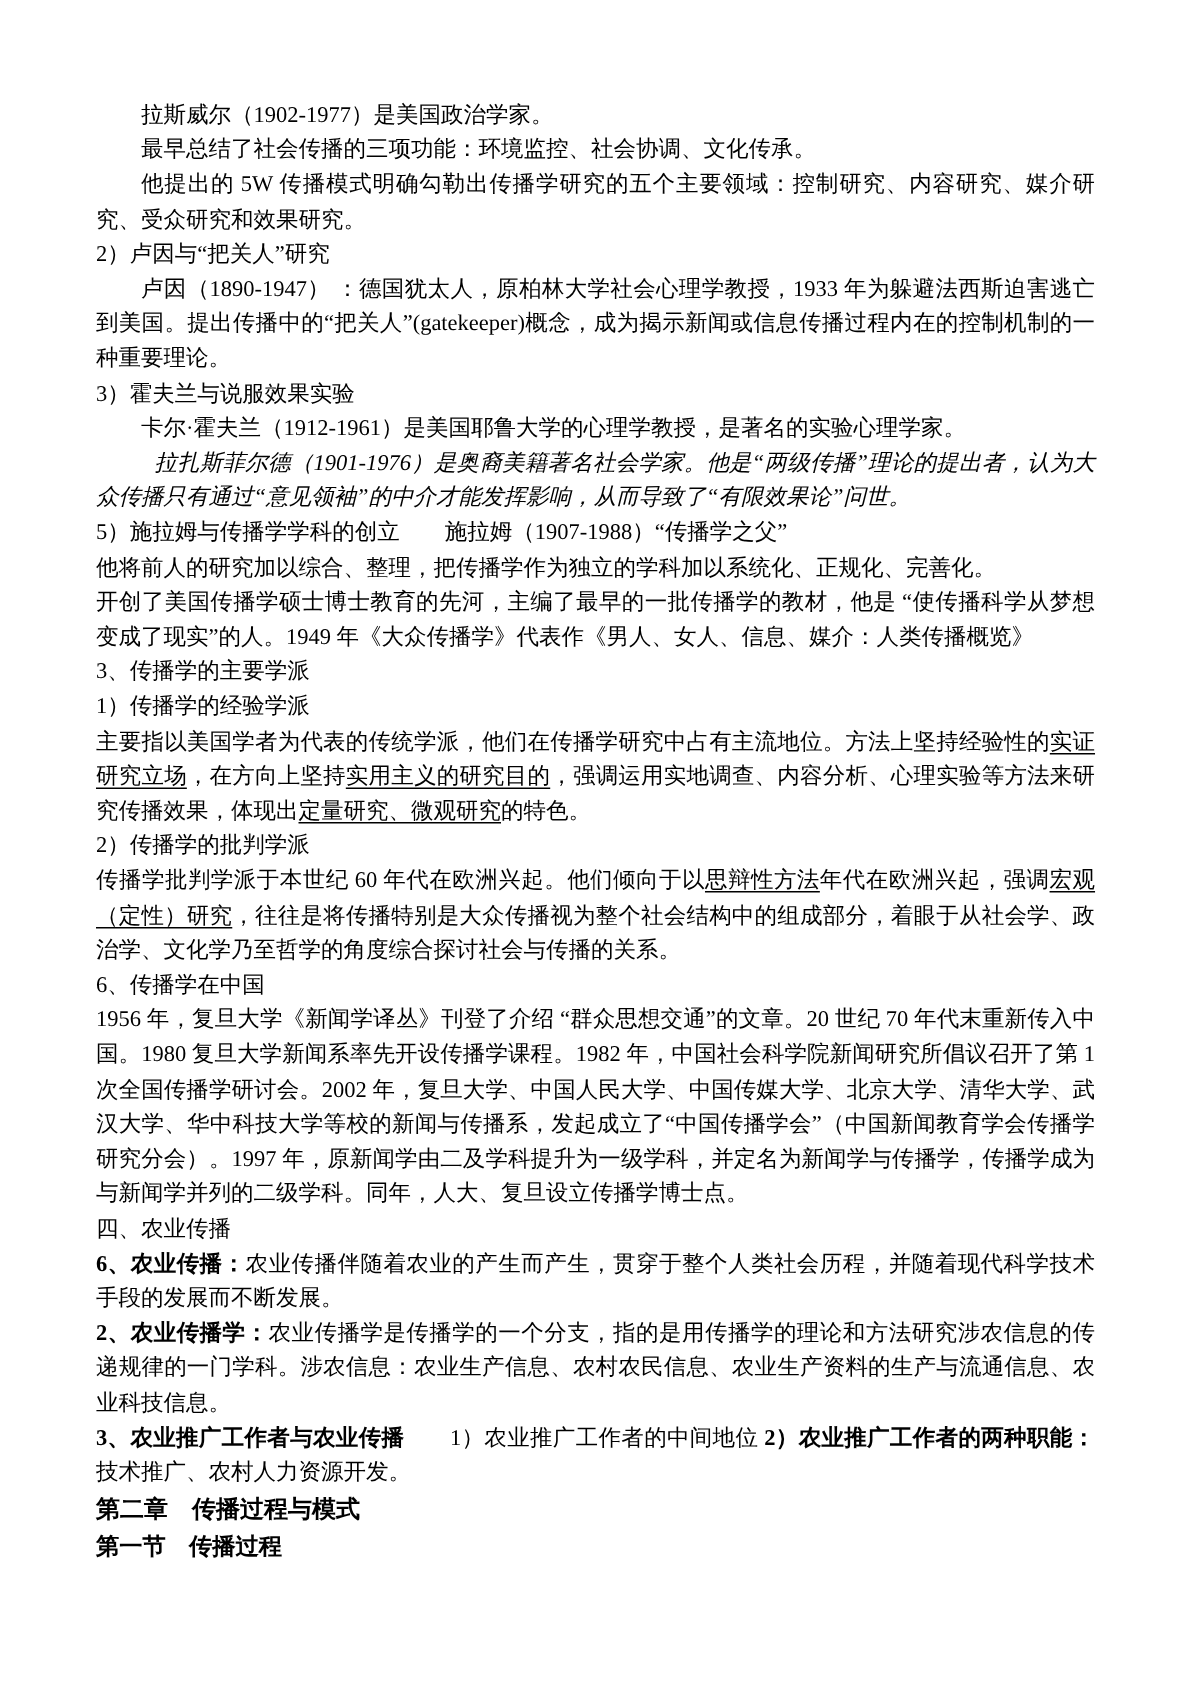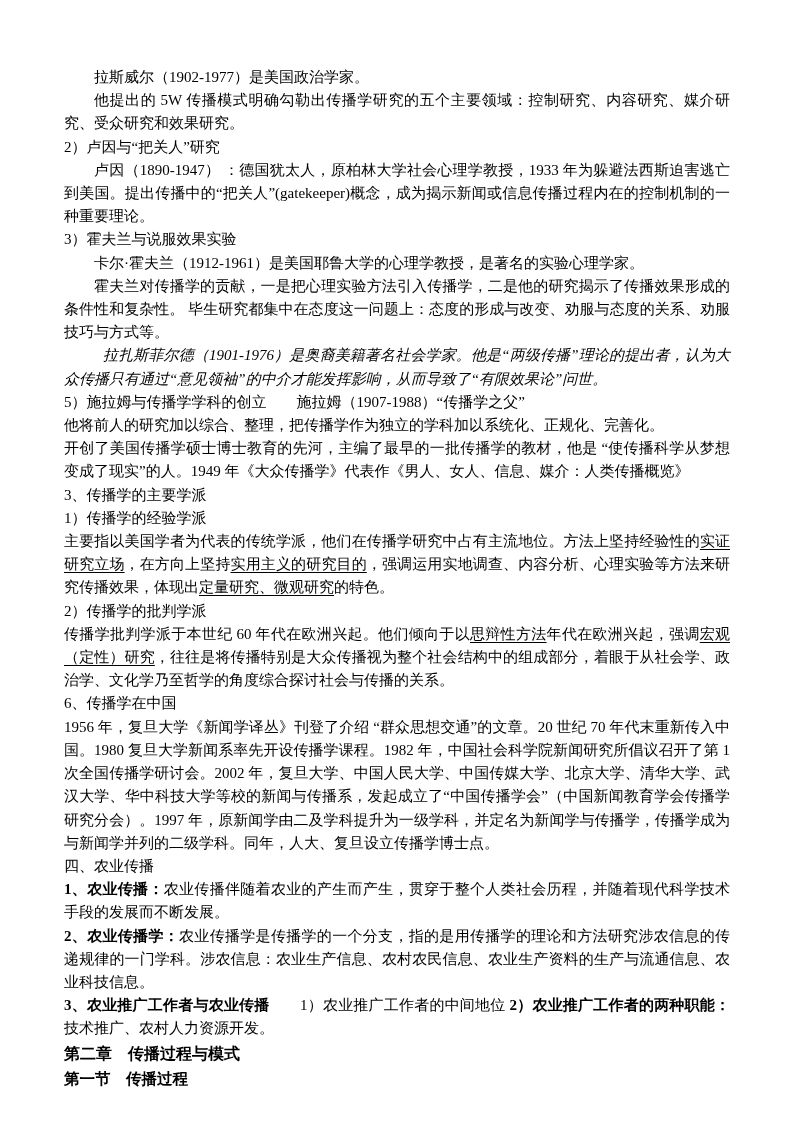--- a/index.html
+++ b/index.html
@@ -39,37 +39,37 @@
   .p-section  { font-weight: bold; font-size: 15.5px; line-height: 24px; }
   .run-b { font-weight: bold; }
   .run-u { text-decoration: underline; text-underline-offset: 3px; }
 </style>
 </head>
 <body>
 
 <div class="page">
   <div class="doc-body">
       <div class="para p-indent"><span>拉斯威尔（1902-1977）是美国政治学家。</span></div>
+      <div class="para p-indent"><span>最早总结了社会传播的三项功能：环境监控、社会协调、文化传承。</span></div>
       <div class="para p-indent"><span>他提出的 5W 传播模式明确勾勒出传播学研究的五个主要领域：控制研究、内容研究、媒介研究、受众研究和效果研究。</span></div>
       <div class="para"><span>2）卢因与“把关人”研究</span></div>
       <div class="para p-indent"><span>卢因（1890-1947） ：德国犹太人，原柏林大学社会心理学教授，1933 年为躲避法西斯迫害逃亡到美国。提出传播中的“把关人”(gatekeeper)概念，成为揭示新闻或信息传播过程内在的控制机制的一种重要理论。</span></div>
       <div class="para"><span>3）霍夫兰与说服效果实验</span></div>
       <div class="para p-indent"><span>卡尔·霍夫兰（1912-1961）是美国耶鲁大学的心理学教授，是著名的实验心理学家。</span></div>
-      <div class="para p-indent"><span>霍夫兰对传播学的贡献，一是把心理实验方法引入传播学，二是他的研究揭示了传播效果形成的条件性和复杂性。 毕生研究都集中在态度这一问题上：态度的形成与改变、劝服与态度的关系、劝服技巧与方式等。</span></div>
       <div class="para p-indent-lg"><span>拉扎斯菲尔德（1901-1976）是奥裔美籍著名社会学家。他是“两级传播”理论的提出者，认为大众传播只有通过“意见领袖”的中介才能发挥影响，从而导致了“有限效果论”问世。</span></div>
       <div class="para"><span>5）施拉姆与传播学学科的创立　　施拉姆（1907-1988）“传播学之父”</span></div>
       <div class="para"><span>他将前人的研究加以综合、整理，把传播学作为独立的学科加以系统化、正规化、完善化。</span></div>
       <div class="para"><span>开创了美国传播学硕士博士教育的先河，主编了最早的一批传播学的教材，他是 “使传播科学从梦想变成了现实”的人。1949 年《大众传播学》代表作《男人、女人、信息、媒介：人类传播概览》</span></div>
       <div class="para p-bold"><span>3、传播学的主要学派</span></div>
       <div class="para p-bold"><span>1）传播学的经验学派</span></div>
       <div class="para"><span>主要指以美国学者为代表的传统学派，他们在传播学研究中占有主流地位。方法上坚持经验性的</span><span class="run-u">实证研究立场</span><span>，在方向上坚持</span><span class="run-u">实用主义的研究目的</span><span>，强调运用实地调查、内容分析、心理实验等方法来研究传播效果，体现出</span><span class="run-u">定量研究、微观研究</span><span>的特色。</span></div>
       <div class="para p-bold"><span>2）传播学的批判学派</span></div>
       <div class="para"><span>传播学批判学派于本世纪 60 年代在欧洲兴起。他们倾向于以</span><span class="run-u">思辩性方法</span><span>年代在欧洲兴起，强调</span><span class="run-u">宏观（定性）研究</span><span>，往往是将传播特别是大众传播视为整个社会结构中的组成部分，着眼于从社会学、政治学、文化学乃至哲学的角度综合探讨社会与传播的关系。</span></div>
       <div class="para p-bold"><span>6、传播学在中国</span></div>
       <div class="para"><span>1956 年，复旦大学《新闻学译丛》刊登了介绍 “群众思想交通”的文章。20 世纪 70 年代末重新传入中国。1980 复旦大学新闻系率先开设传播学课程。1982 年，中国社会科学院新闻研究所倡议召开了第 1 次全国传播学研讨会。2002 年，复旦大学、中国人民大学、中国传媒大学、北京大学、清华大学、武汉大学、华中科技大学等校的新闻与传播系，发起成立了“中国传播学会”（中国新闻教育学会传播学研究分会）。1997 年，原新闻学由二及学科提升为一级学科，并定名为新闻学与传播学，传播学成为与新闻学并列的二级学科。同年，人大、复旦设立传播学博士点。</span></div>
       <div class="para"><span>四、农业传播</span></div>
-      <div class="para"><span class="run-b">1、农业传播：</span><span>农业传播伴随着农业的产生而产生，贯穿于整个人类社会历程，并随着现代科学技术手段的发展而不断发展。</span></div>
+      <div class="para"><span class="run-b">6、农业传播：</span><span>农业传播伴随着农业的产生而产生，贯穿于整个人类社会历程，并随着现代科学技术手段的发展而不断发展。</span></div>
       <div class="para"><span class="run-b">2、农业传播学：</span><span>农业传播学是传播学的一个分支，指的是用传播学的理论和方法研究涉农信息的传递规律的一门学科。涉农信息：农业生产信息、农村农民信息、农业生产资料的生产与流通信息、农业科技信息。</span></div>
       <div class="para"><span class="run-b">3、农业推广工作者与农业传播</span><span>　　1）农业推广工作者的中间地位 </span><span class="run-b">2）农业推广工作者的两种职能：</span><span>技术推广、农村人力资源开发。</span></div>
       <div class="para p-chapter"><span>第二章　传播过程与模式</span></div>
       <div class="para p-section"><span>第一节　传播过程</span></div>
     </div>
 </div>
 
 </body></html>

